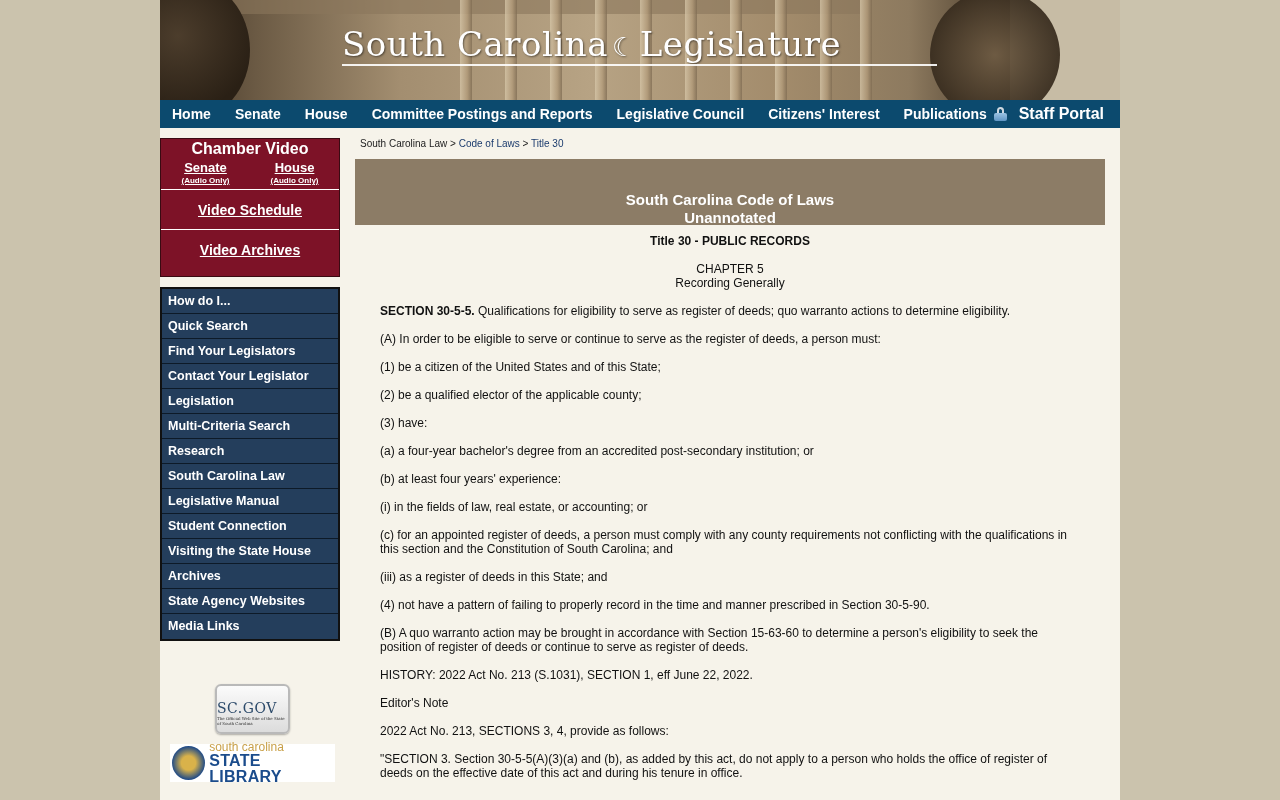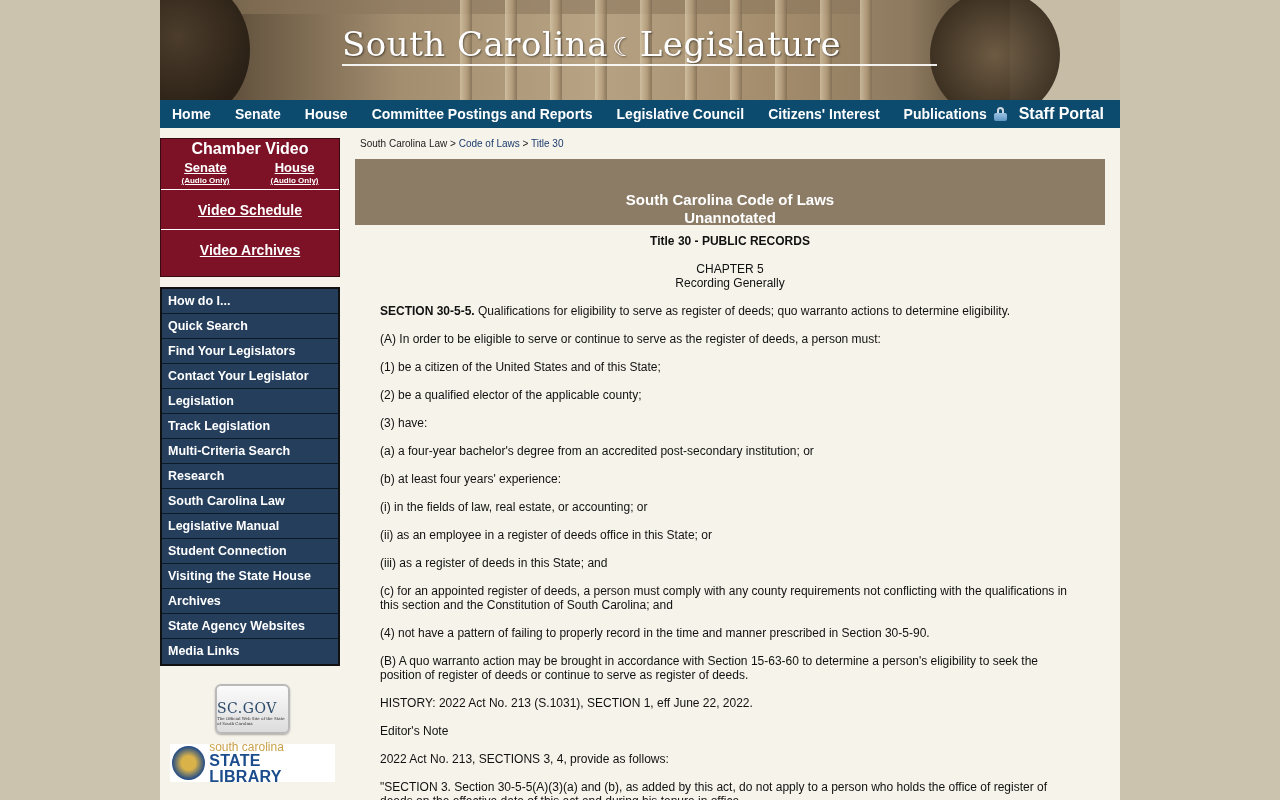--- a/index.html
+++ b/index.html
@@ -127,21 +127,20 @@
         <a href="#">Video Archives</a>
       </div>
   </div>
 
   <div class="menu">
     <a href="#">How do I...</a>
     <a href="#">Quick Search</a>
     <a href="#">Find Your Legislators</a>
     <a href="#">Contact Your Legislator</a>
     <a href="#">Legislation</a>
-    <a href="#">Track Legislation</a>
     <a href="#">Multi-Criteria Search</a>
     <a href="#">Research</a>
     <a href="#">South Carolina Law</a>
     <a href="#">Legislative Manual</a>
     <a href="#">Student Connection</a>
     <a href="#">Visiting the State House</a>
     <a href="#">Archives</a>
     <a href="#">State Agency Websites</a>
     <a href="#">Media Links</a>
   </div>
@@ -172,23 +171,22 @@
     <div class="center">CHAPTER 5</div>
     <div class="center" style="margin-bottom:14px">Recording Generally</div>
     <p><b>SECTION 30-5-5.</b><span> Qualifications for eligibility to serve as register of deeds; quo warranto actions to determine eligibility.</span></p>
     <p>(A) In order to be eligible to serve or continue to serve as the register of deeds, a person must:</p>
     <p>(1) be a citizen of the United States and of this State;</p>
     <p>(2) be a qualified elector of the applicable county;</p>
     <p>(3) have:</p>
     <p>(a) a four-year bachelor's degree from an accredited post-secondary institution; or</p>
     <p>(b) at least four years' experience:</p>
     <p>(i) in the fields of law, real estate, or accounting; or</p>
-    <p>(ii) as an employee in a register of deeds office in this State; or</p>
+    <p>(c) for an appointed register of deeds, a person must comply with any county requirements not conflicting with the qualifications in this section and the Constitution of South Carolina; and</p>
     <p>(iii) as a register of deeds in this State; and</p>
-    <p>(c) for an appointed register of deeds, a person must comply with any county requirements not conflicting with the qualifications in this section and the Constitution of South Carolina; and</p>
     <p>(4) not have a pattern of failing to properly record in the time and manner prescribed in Section 30-5-90.</p>
     <p>(B) A quo warranto action may be brought in accordance with Section 15-63-60 to determine a person's eligibility to seek the position of register of deeds or continue to serve as register of deeds.</p>
     <p>HISTORY: 2022 Act No. 213 (S.1031), SECTION 1, eff June 22, 2022.</p>
     <p>Editor's Note</p>
     <p>2022 Act No. 213, SECTIONS 3, 4, provide as follows:</p>
     <p>"SECTION 3. Section 30-5-5(A)(3)(a) and (b), as added by this act, do not apply to a person who holds the office of register of deeds on the effective date of this act and during his tenure in office.</p>
   </div>
 
 </div>
 

